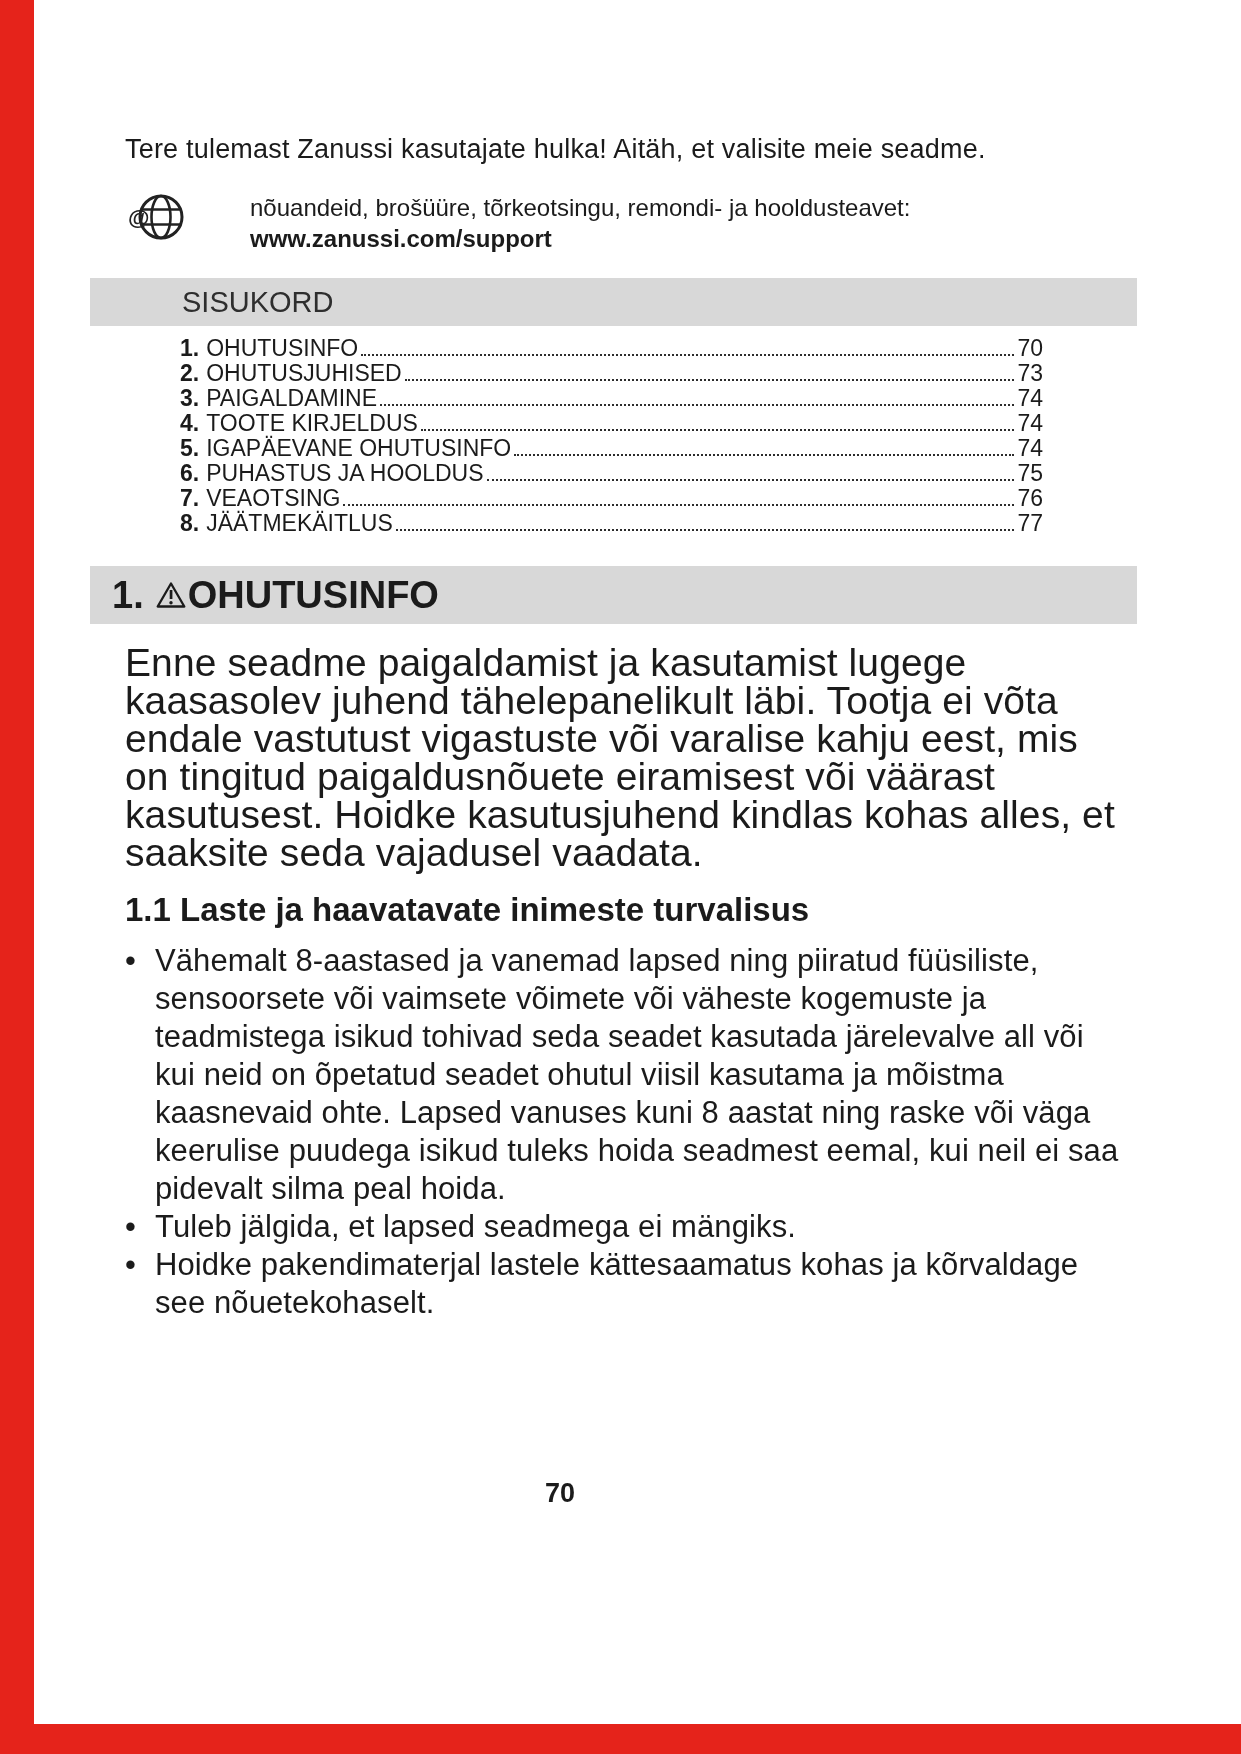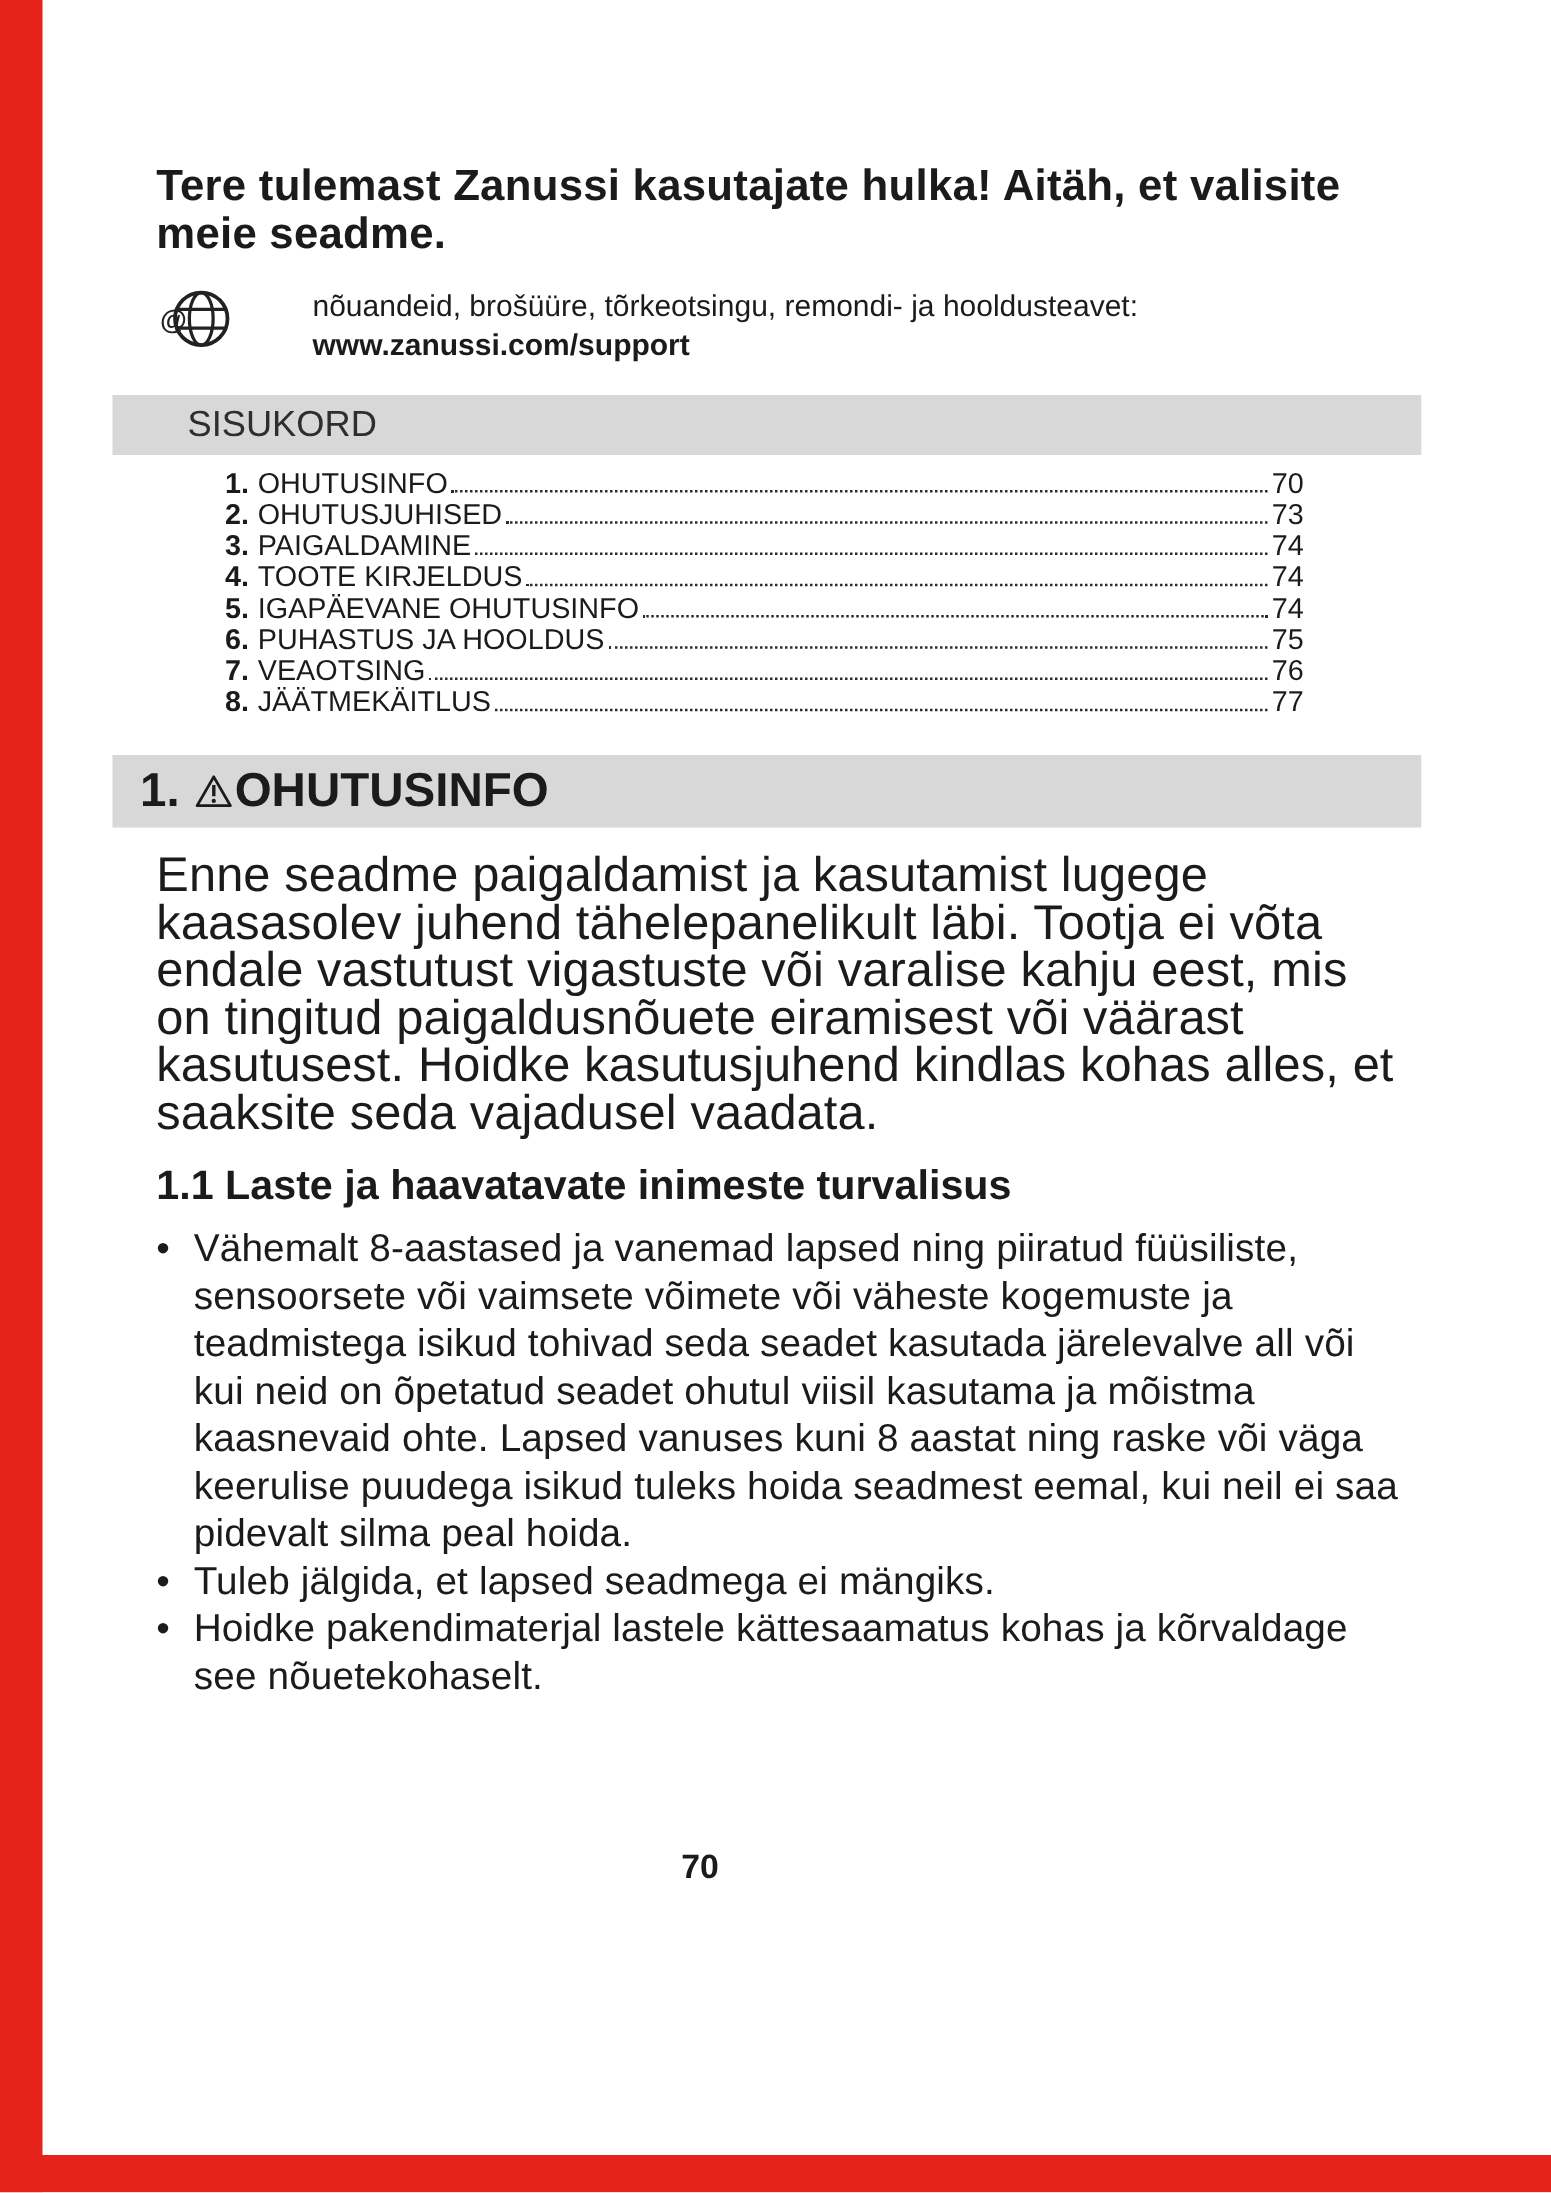--- a/index.html
+++ b/index.html
@@ -22,22 +22,22 @@
     position: absolute; left: 0; bottom: 0;
     width: 100%; height: 30px;
     background: #e5231b;
   }
   .content {
     position: absolute;
     left: 125px; top: 130px;
     width: 1006px;
   }
   .welcome {
-    font-size: 35px;
-    font-weight: bold;
+    font-size: 27px;
+    font-weight: normal;
     line-height: 38px;
     letter-spacing: 0.2px;
   }
   .support-row {
     display: flex;
     align-items: flex-start;
     margin-top: 18px;
   }
   .globe {
     width: 62px; height: 62px;
@@ -56,21 +56,21 @@
     font-size: 24px;
     line-height: 28px;
   }
   .bar {
     background: #d8d8d8;
     margin-left: -35px;
     margin-right: -6px;
   }
   .toc-bar {
     margin-top: 24px;
-    padding: 8px 0 8px 60px;
+    padding: 8px 0 8px 92px;
     font-size: 29px;
     line-height: 32px;
     color: #2e2e2e;
   }
   .toc {
     margin-top: 10px;
     padding-left: 55px;
     padding-right: 88px;
     font-size: 23px;
   }

